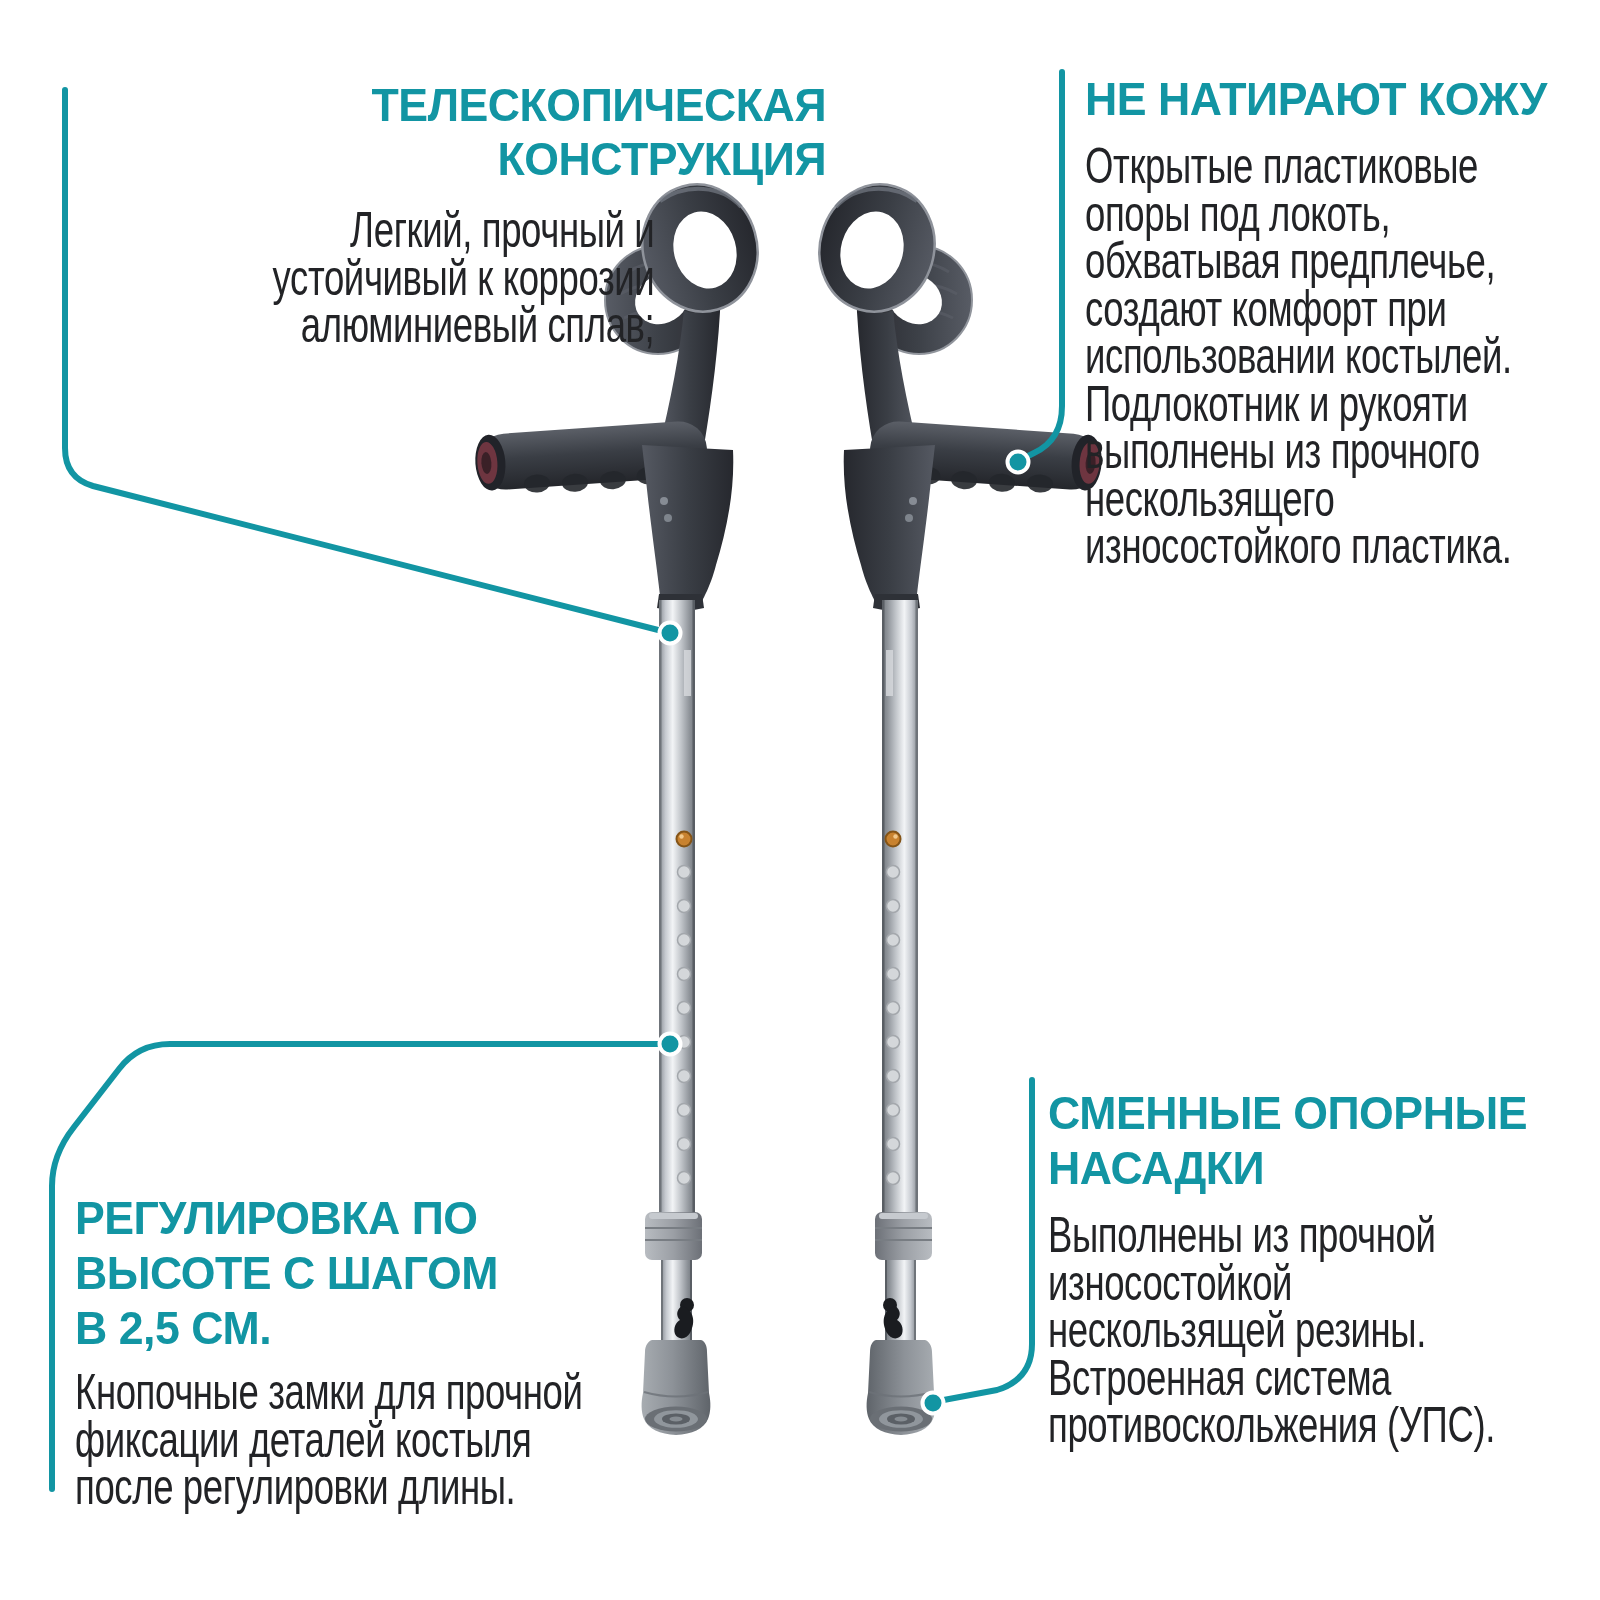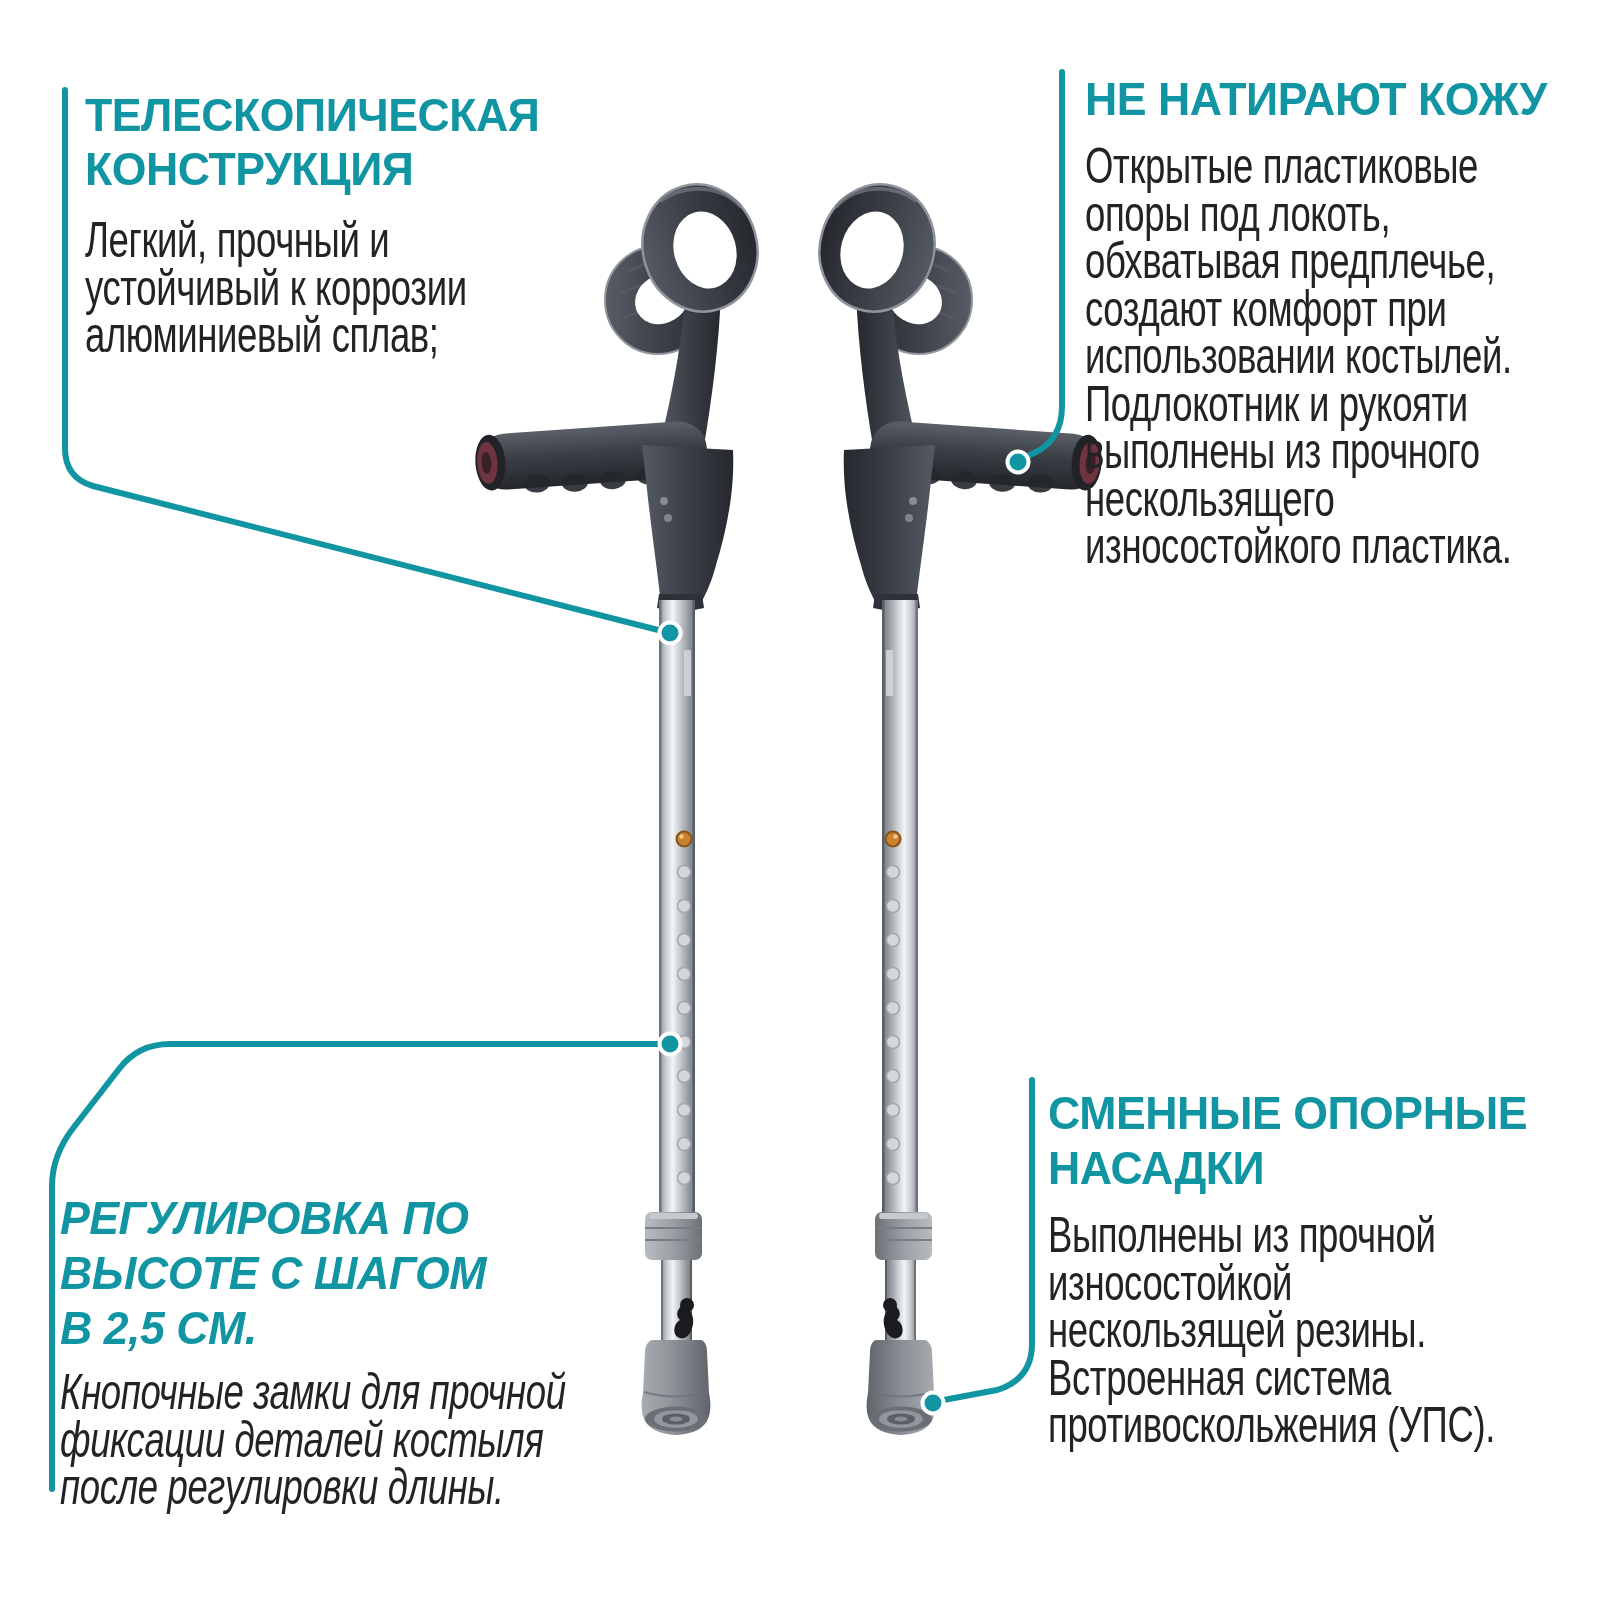--- a/index.html
+++ b/index.html
@@ -4,25 +4,25 @@
 <style>
   html,body{margin:0;padding:0;background:#fff;}
   .stage{position:relative;width:1600px;height:1600px;background:#ffffff;overflow:hidden;
          font-family:"Liberation Sans", sans-serif;}
   .art{position:absolute;left:0;top:0;width:1600px;height:1600px;z-index:1;}
   .block{position:absolute;z-index:2;width:780px;}
   .block h2{margin:0;color:#1295a3;font-weight:bold;font-size:47px;line-height:54px;
             white-space:pre-line;transform:scaleX(.95);transform-origin:0 0;letter-spacing:-0.5px;}
   .block p{margin:0;color:#222326;font-size:50px;line-height:47.5px;white-space:pre-line;
            transform:scaleX(.73);transform-origin:0 0;letter-spacing:-0.5px;}
-  .b-telescopic{left:85px;top:88px;}
+  .b-telescopic{left:85px;top:78px;text-align:right;}
   .b-telescopic p{margin-top:21px;}
   .b-no-chafing{left:1085px;top:72px;}
   .b-no-chafing p{margin-top:17px;}
-  .b-height{left:60px;top:1190px;font-style:italic;}
+  .b-height{left:75px;top:1190px;}
   .b-height h2{line-height:55px;}
   .b-height p{margin-top:14px;}
   .b-tips{left:1048px;top:1085px;}
   .b-tips h2{line-height:55px;}
   .b-tips p{margin-top:17px;}
 </style>
 </head>
 <body>
 
 <div class="stage">

